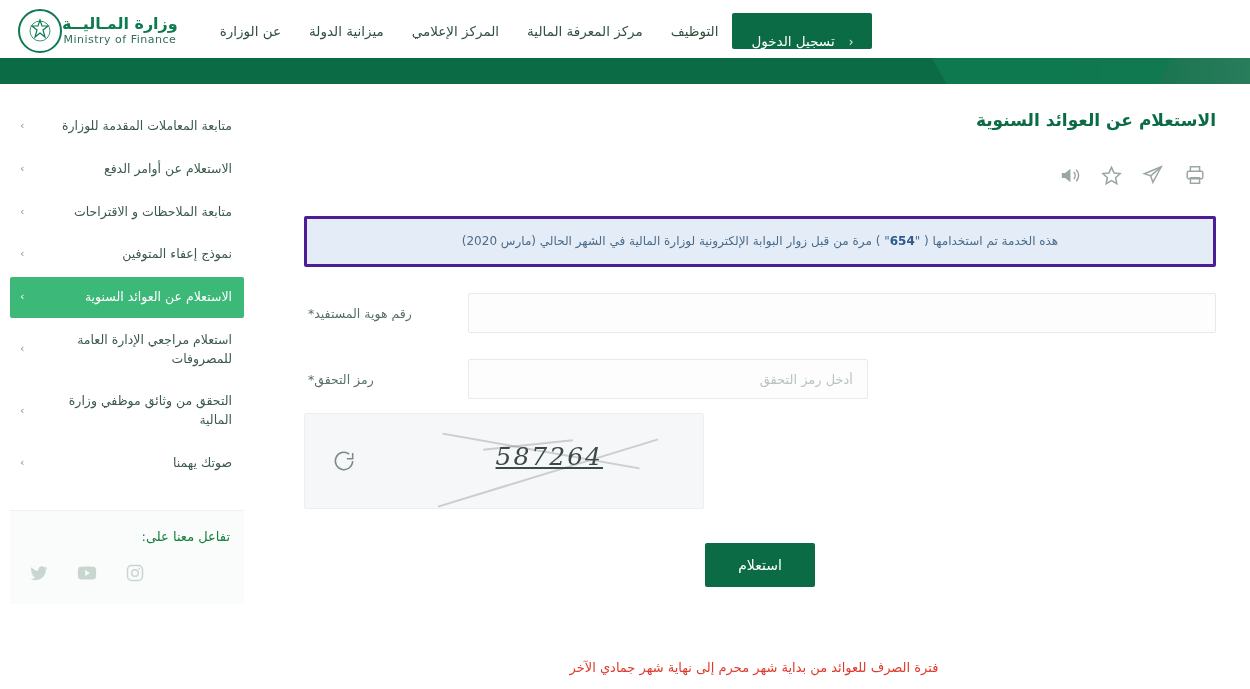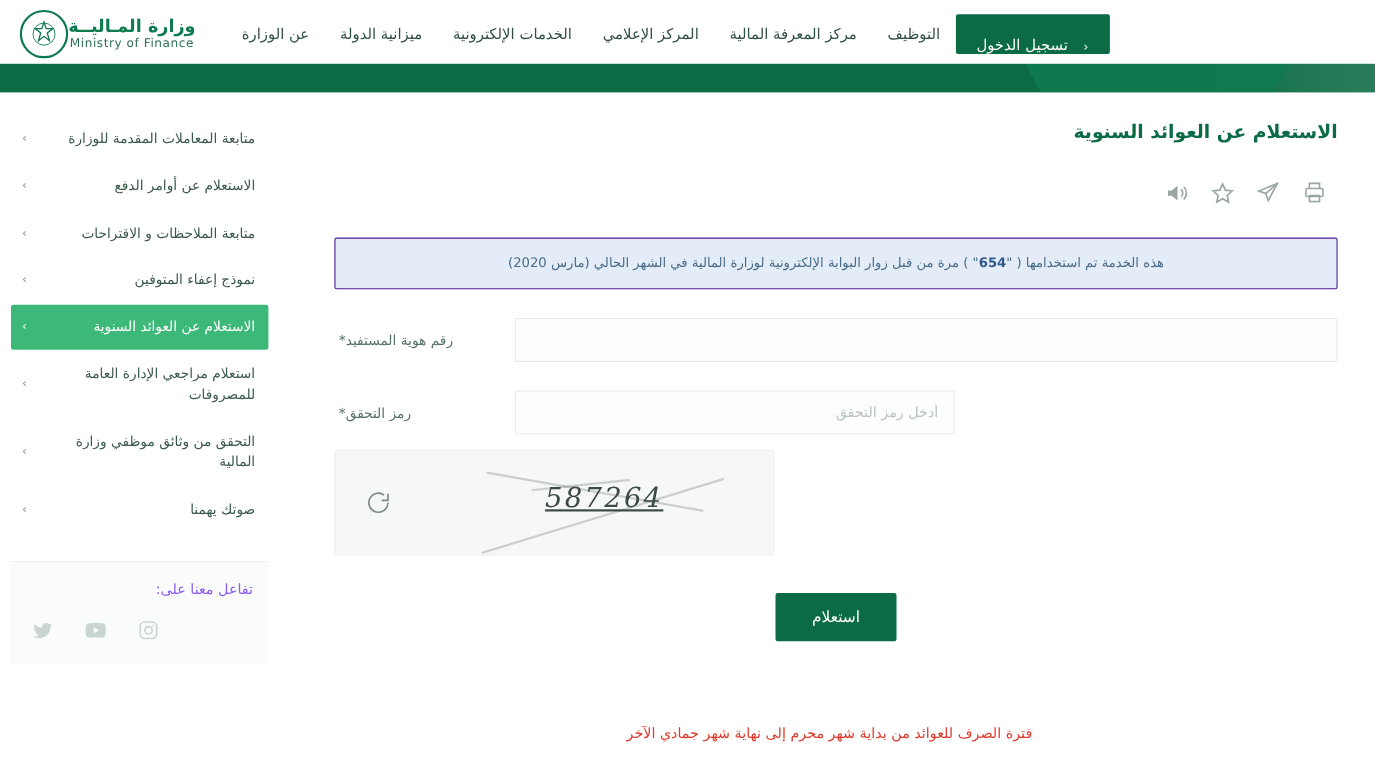--- a/index.html
+++ b/index.html
@@ -88,21 +88,21 @@
     background: #3cb878; color: #ffffff; border-radius: 2px;
   }
   .side-item.active .chev { color: #ffffff; }
   .side-label { flex: 1 1 auto; text-align: right; }
 
   .social-box {
     margin-top: 26px; padding: 18px 14px 16px;
     background: #fafbfb; border-top: 1px solid #eef1f0;
     text-align: right;
   }
-  .social-title { font-size: 13px; color: #8b5cf6; margin-bottom: 14px; }
+  .social-title { font-size: 13px; color: #15803d; margin-bottom: 14px; }
   .social-icons { display: flex; flex-direction: row-reverse; gap: 18px; padding-right: 6px; }
   .sicon {
     width: 30px; height: 30px; border-radius: 4px;
     display: flex; align-items: center; justify-content: center;
     color: #c9d6d0; font-size: 17px; cursor: pointer;
   }
   .sicon svg { display:block; }
 
   
   .main { flex: 1 1 auto; padding: 26px 34px 0 46px; position: relative; }
@@ -112,21 +112,21 @@
   }
   .tool-row { display: flex; flex-direction: row-reverse; gap: 0; justify-content: flex-end; }
   .tool-row { direction: ltr; justify-content: flex-start; padding-left: 4px; }
   .tool-icon {
     width: 42px; height: 34px; display: flex; align-items: center; justify-content: center;
     color: #9aa7a1; cursor: pointer;
   }
 
   .notice {
     margin-top: 24px;
-    background: #e4edf7; border: 1px solid #4c1d95;
+    background: #e4edf7; border: 3px solid #4c1d95;
     color: #4a6b8a; font-size: 12px;
     padding: 13px 16px; text-align: center; line-height: 1.6;
     border-radius: 2px;
   }
   .notice b { color: #2f5a8a; }
 
   .form-row {
     display: flex; flex-direction: row-reverse; align-items: center;
     margin-top: 26px; gap: 14px;
   }
@@ -196,21 +196,20 @@
       </div>
       <div class="logo-text">
         <div class="logo-ar">وزارة المـاليــة</div>
         <div class="logo-en">Ministry of Finance</div>
       </div>
     </div>
 
     <div class="nav">
       <div class="nav-item">عن الوزارة</div>
       <div class="nav-item">ميزانية الدولة</div>
-      <div class="nav-item">الخدمات الإلكترونية</div>
       <div class="nav-item">المركز الإعلامي</div>
       <div class="nav-item">مركز المعرفة المالية</div>
       <div class="nav-item">التوظيف</div>
     </div>
 
     <div class="login-btn">
       <span>تسجيل الدخول</span>
       <span class="chev">‹</span>
     </div>
   </div>

